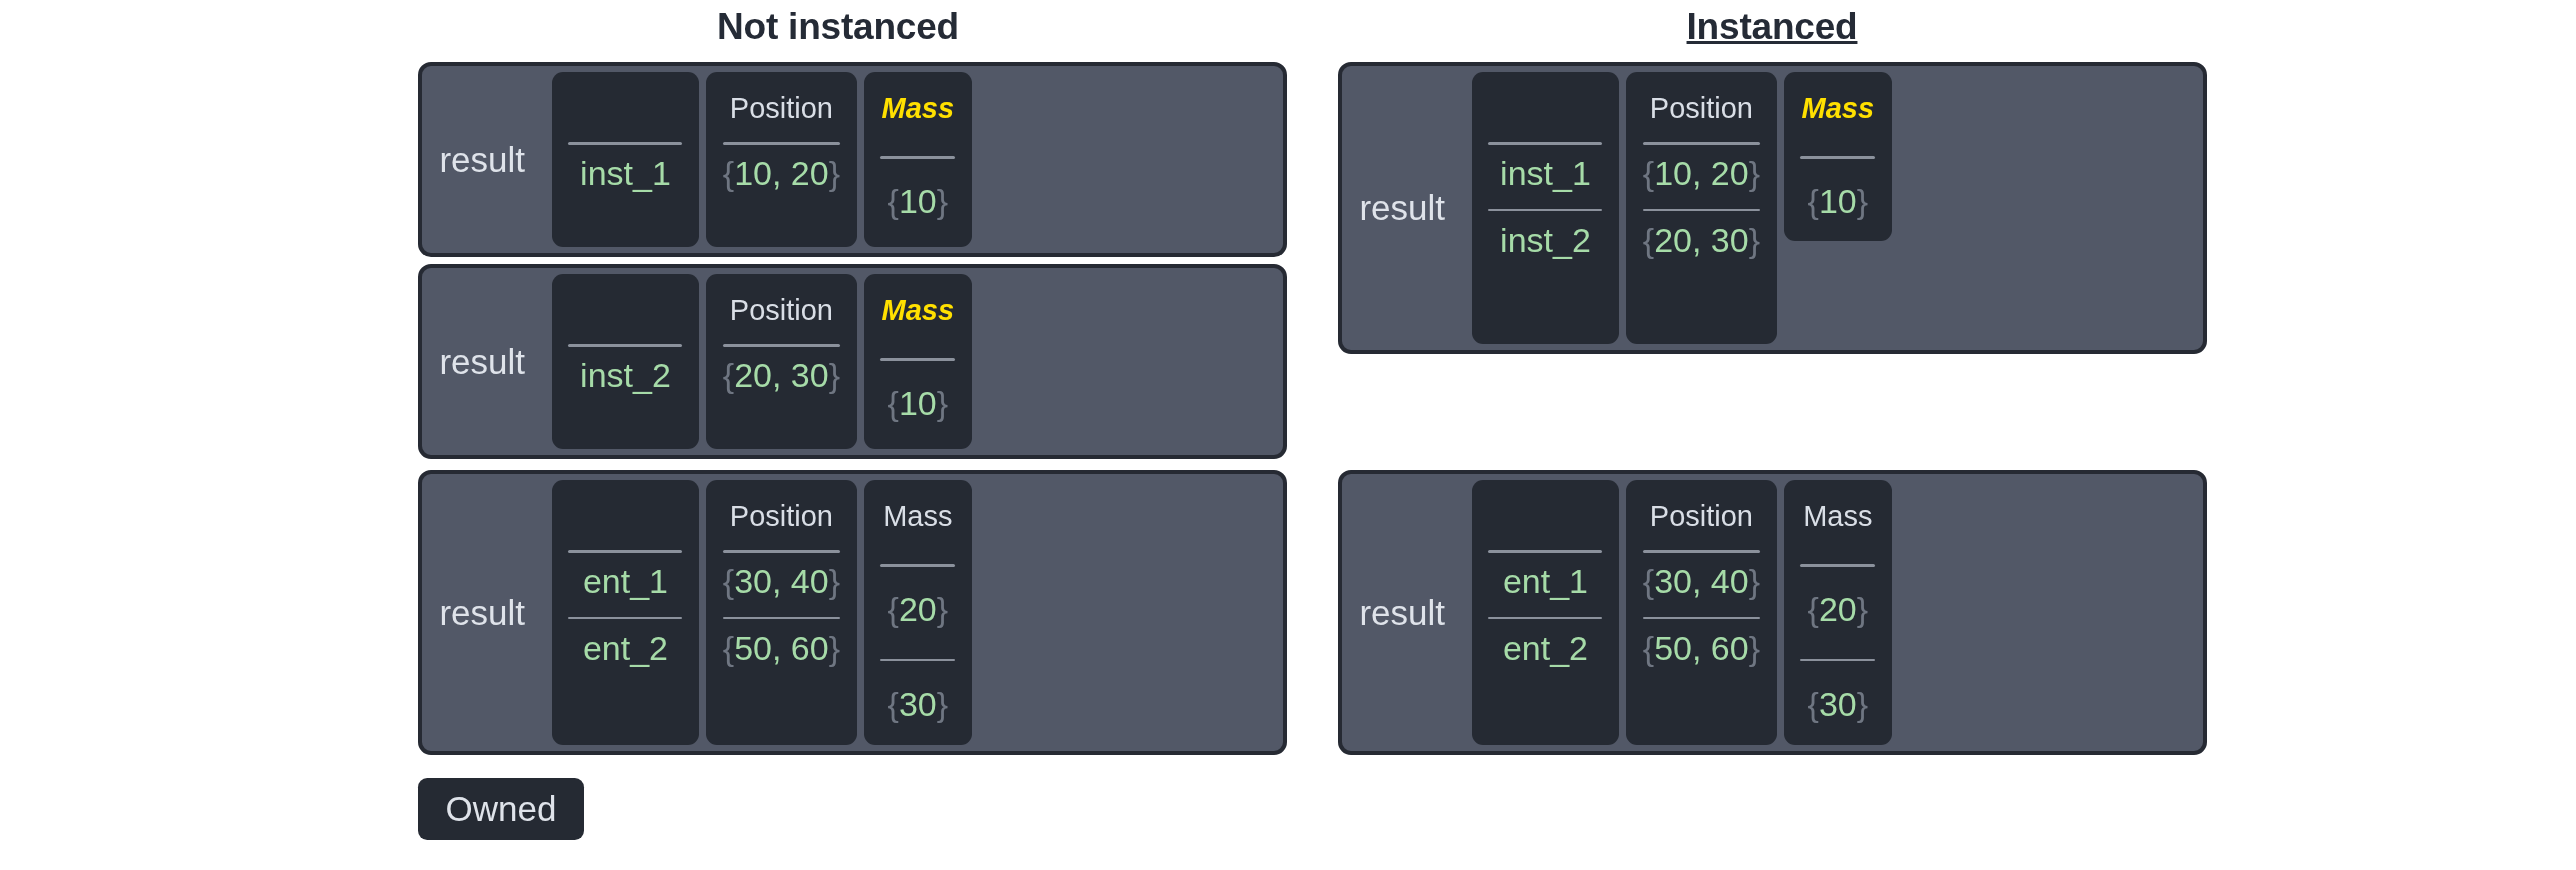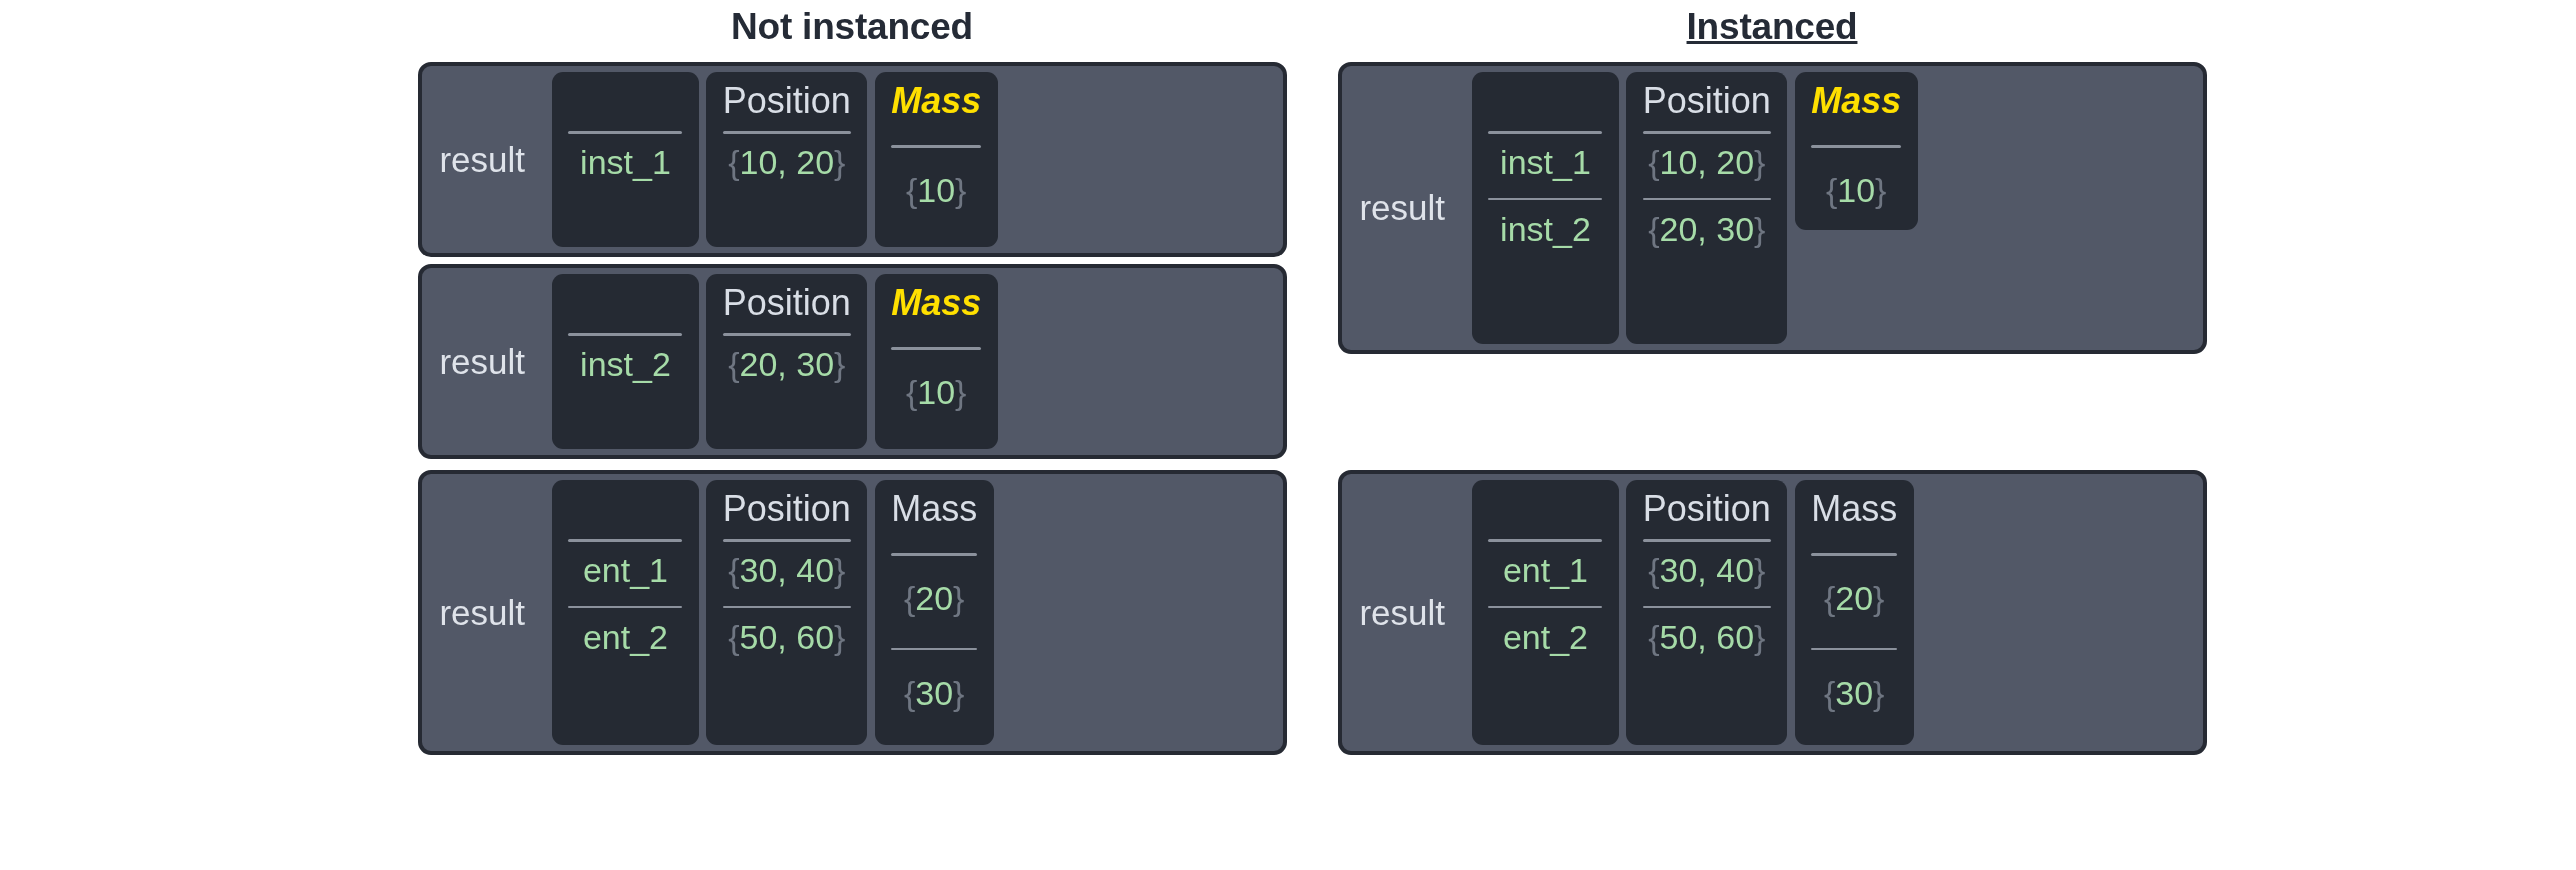--- a/index.html
+++ b/index.html
@@ -18,21 +18,21 @@
   
   .col-title {
     position: absolute;
     font-size: 37px;
     font-weight: bold;
     color: #252b36;
     text-align: center;
     white-space: nowrap;
     letter-spacing: -0.2px;
   }
-  #title-not-instanced { left: 418px; top: 5.5px; width: 868px; }
+  #title-not-instanced { left: 404px; top: 5.5px; width: 868px; }
   #title-instanced     { left: 1338px; top: 5.5px; width: 868px; text-decoration: underline; }
 
   
   .result-card {
     position: absolute;
     background: #525867;
     border: 4.6px solid #262a33;
     border-radius: 13px;
     box-sizing: border-box;
     display: flex;
@@ -64,26 +64,27 @@
     border-radius: 11px;
     box-sizing: border-box;
     padding: 5.5px 16.5px 13px 16.5px;
     display: flex;
     flex-direction: column;
     align-self: stretch;
   }
   .col.short { align-self: flex-start; }
 
   .col-head {
-    font-size: 36px;
+    font-size: 29px;
     color: #d9dee6;
     text-align: center;
     white-space: nowrap;
     line-height: 1.25;
     min-height: 44px;
+    margin-top: 12px;
   }
   .col-head.shared {
     color: #ffe000;
     font-style: italic;
     font-weight: bold;
   }
   .col-head.blank { color: transparent; }
 
   .rule {
     height: 2.8px;
@@ -254,14 +255,15 @@
       <div class="col w-mass">
         <div class="col-head">Mass</div>
         <div class="rule"></div>
         <div class="cell"><span class="brace">{</span><span>20</span><span class="brace">}</span></div>
         <div class="rule"></div>
         <div class="cell"><span class="brace">{</span><span>30</span><span class="brace">}</span></div>
       </div>
     </div>
   </div>
 <div class="legend">
+  <div class="legend-chip">Owned</div>
 </div>
 
 
 </body></html>

